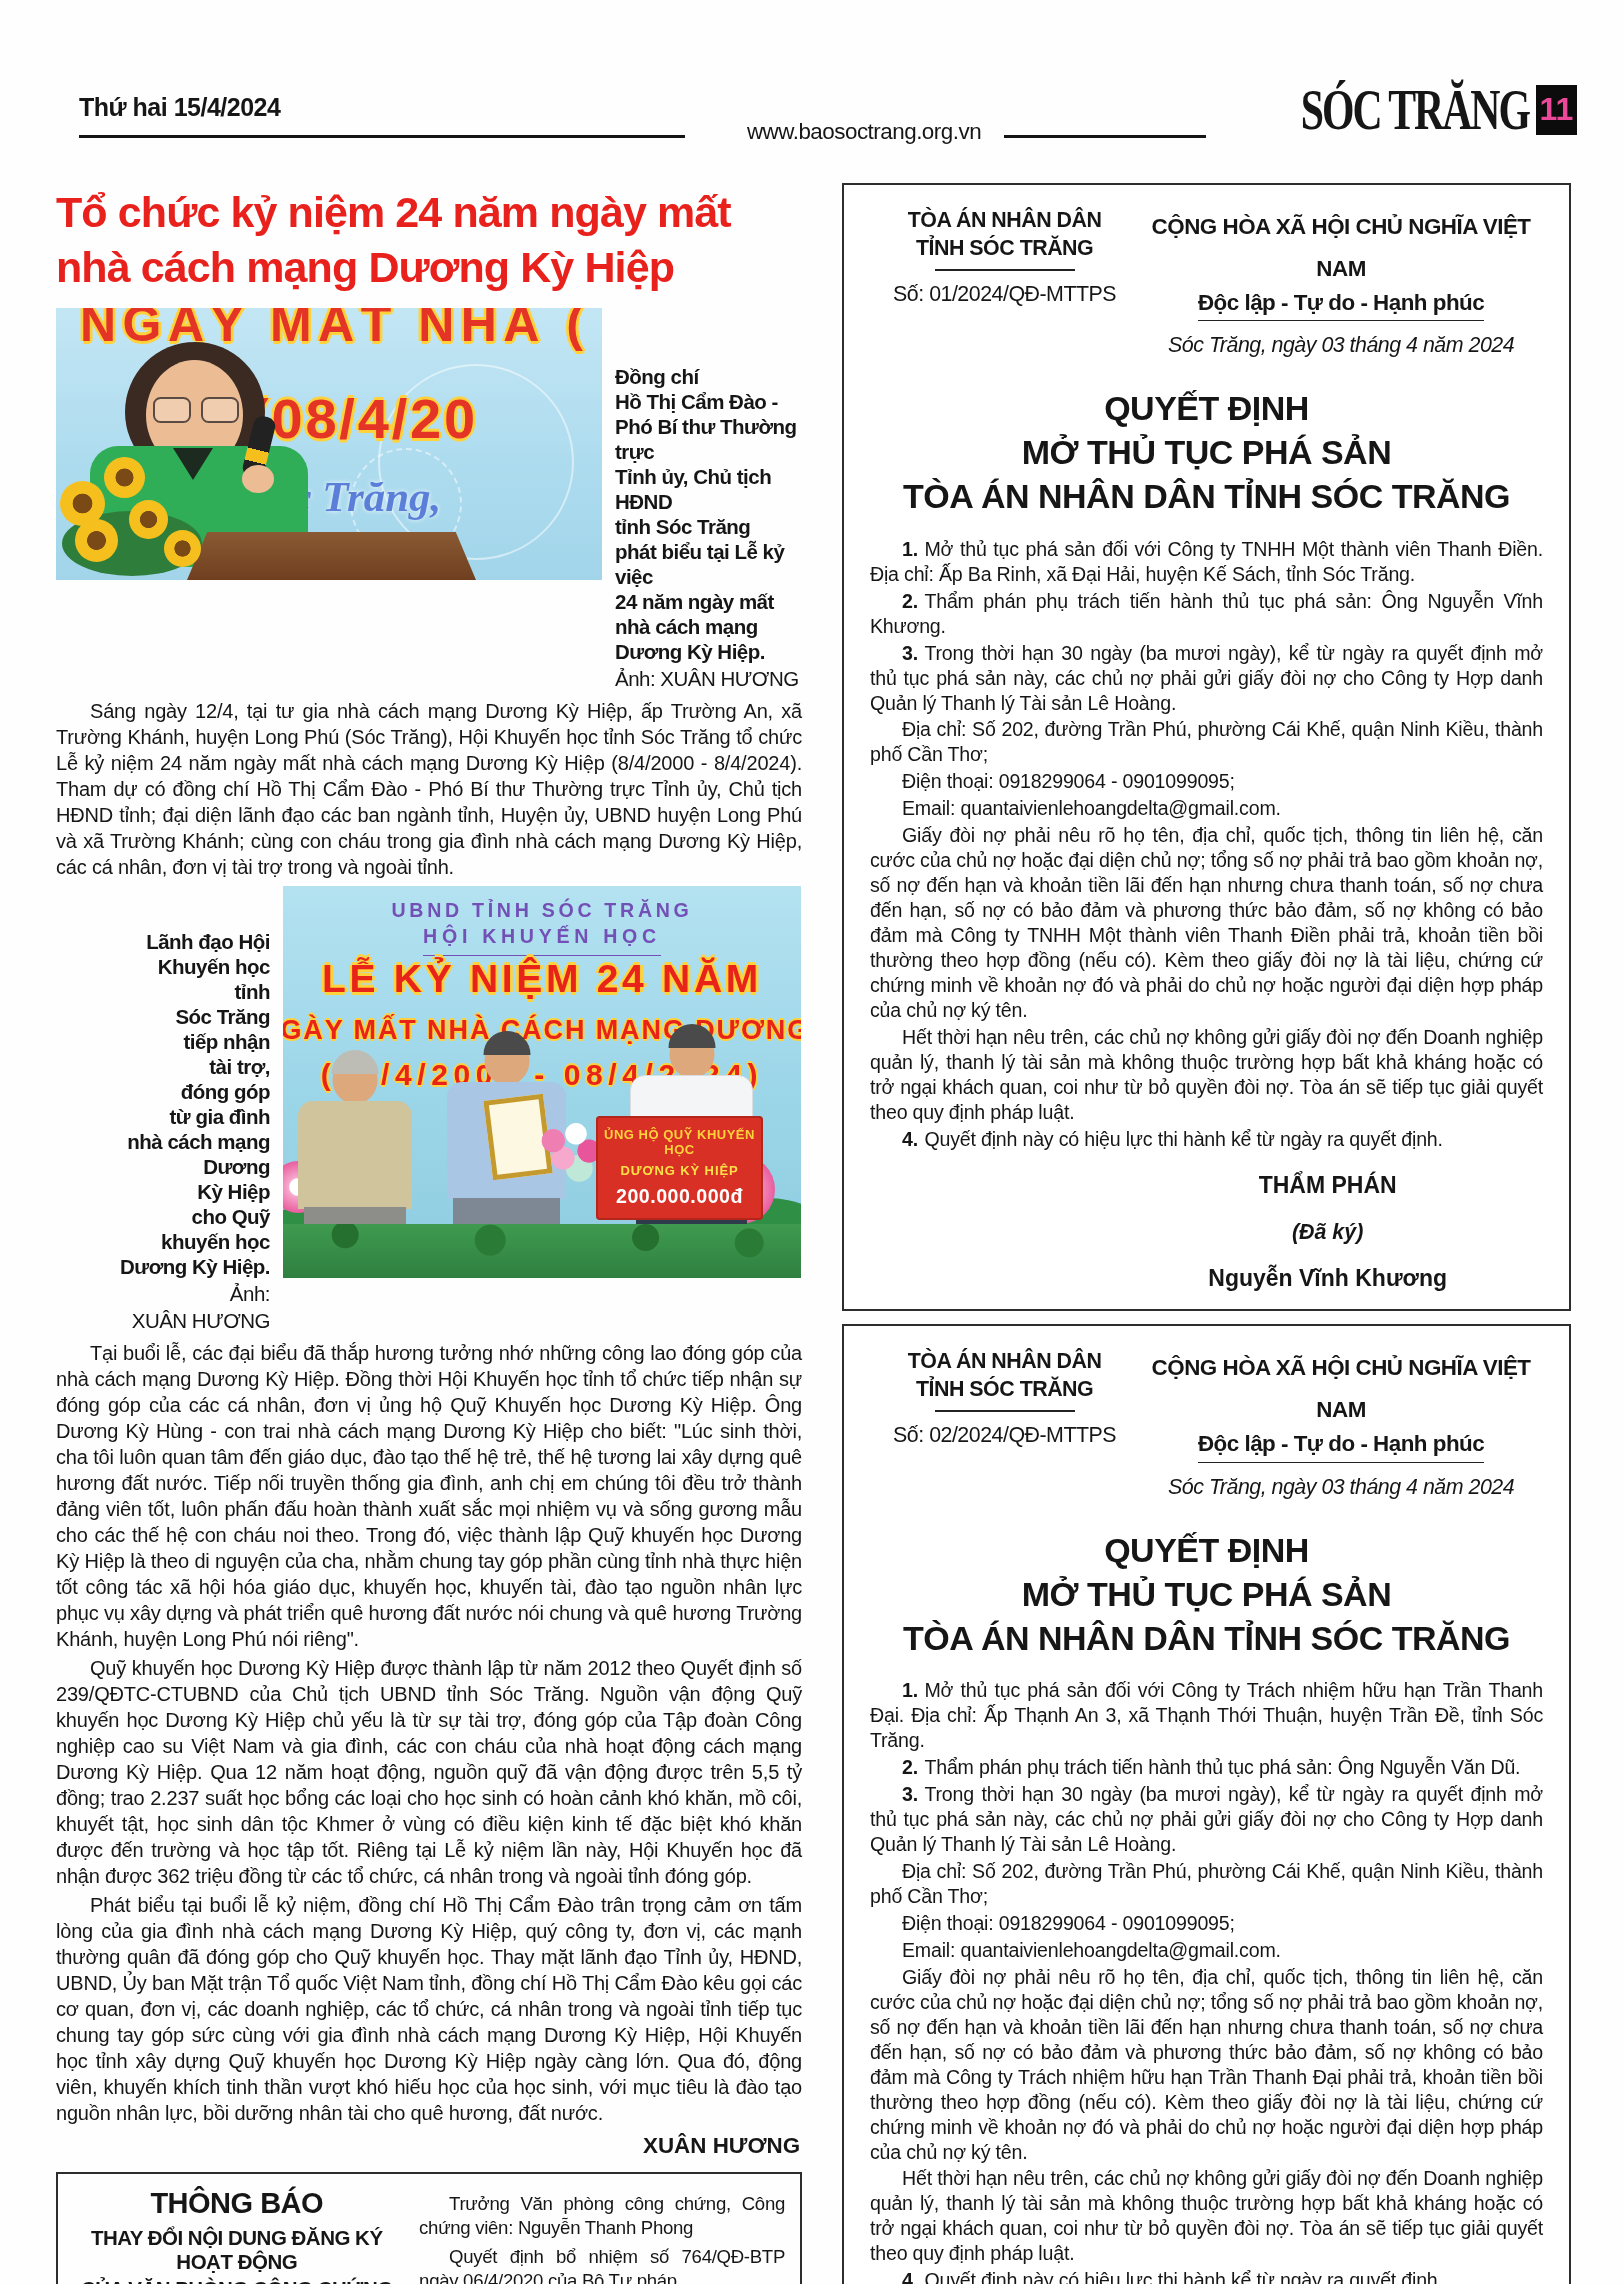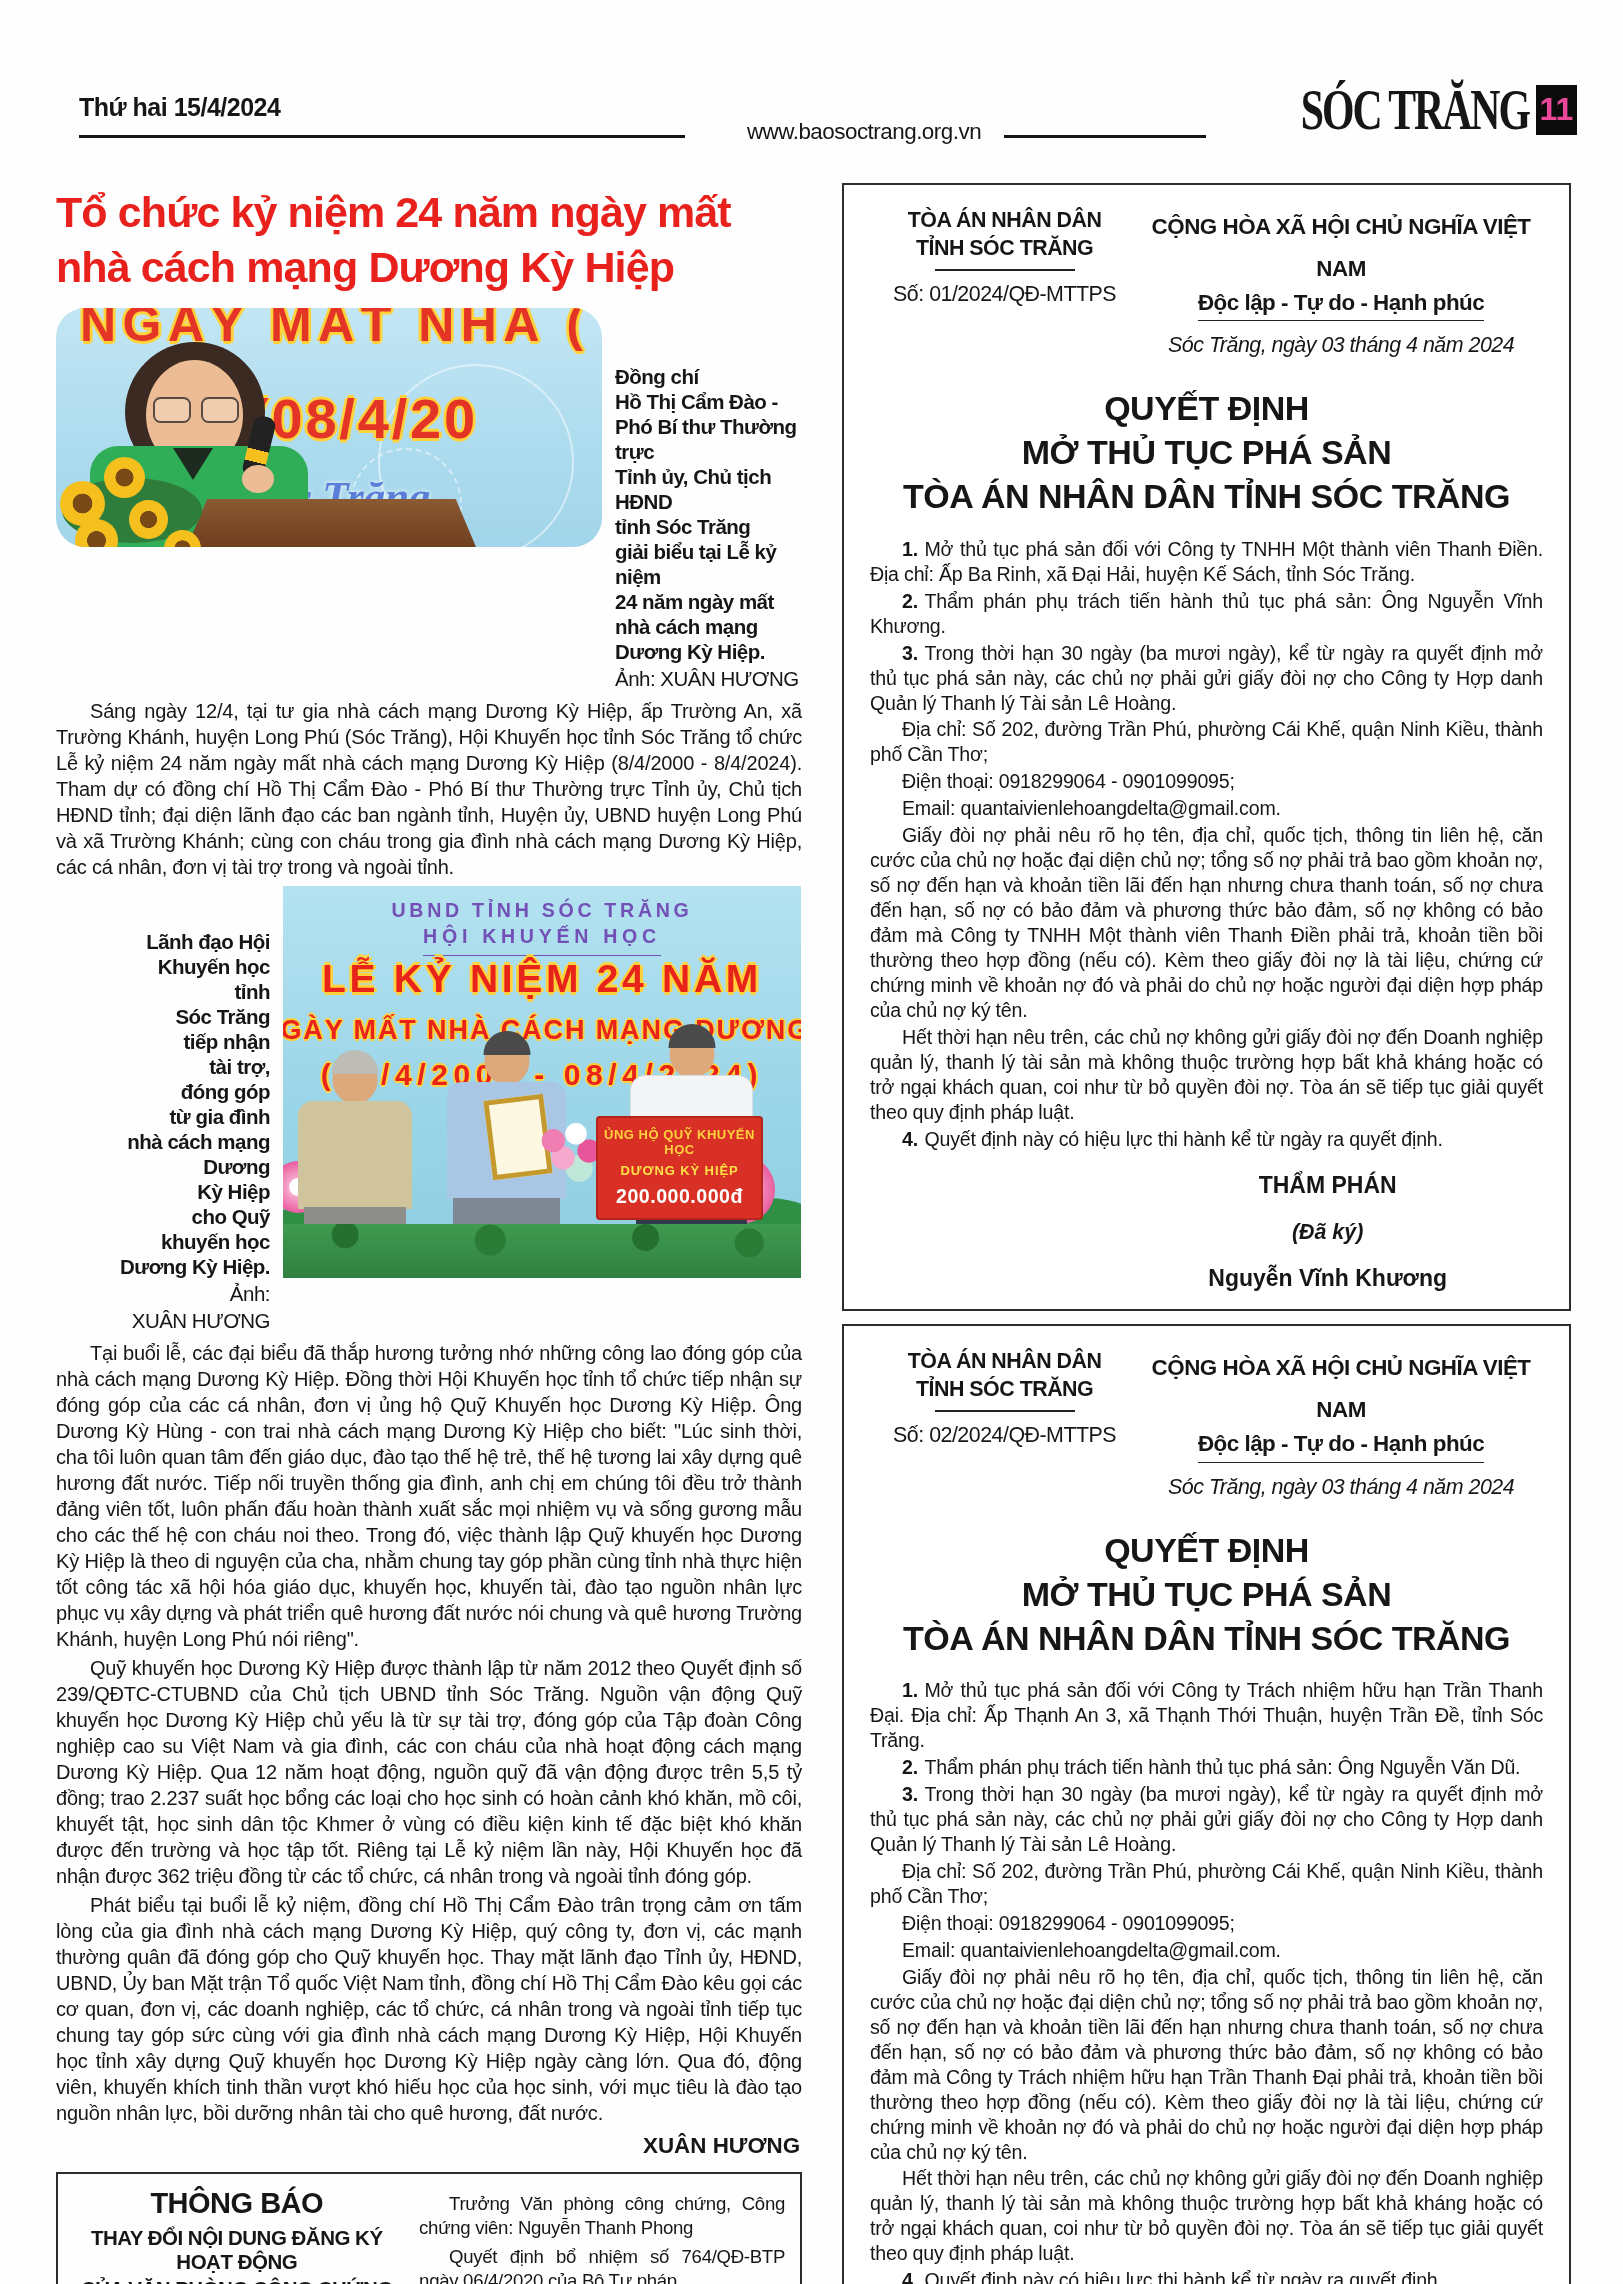--- a/index.html
+++ b/index.html
@@ -15,22 +15,22 @@
   .hdr-url { position:absolute; left:724px; top:119px; width:280px; text-align:center; font-size:22.4px; letter-spacing:-0.5px; background:#fefefe; z-index:2; }
   .hdr-line-left  { position:absolute; left:79px;  top:135px; width:606px; height:2.8px; background:#151515; }
   .hdr-line-right { position:absolute; left:968px; top:135px; width:238px; height:2.8px; background:#151515; }
   .masthead { position:absolute; right:47px; top:76px; display:flex; align-items:center; }
   .masthead-name { font-family:"Liberation Serif", serif; font-weight:bold; font-size:58px; letter-spacing:-2.8px; transform:scaleX(0.72); transform-origin:right center; }
   .masthead-num { width:41px; height:50px; margin-left:7.5px; background:#0c0c0c; color:#ec4899; font-size:32px; font-weight:bold; display:flex; align-items:center; justify-content:center; }
   
   .col-left { position:absolute; left:56px; top:185px; width:746px; }
   .art-title { color:#e8211d; font-size:43px; line-height:55px; font-weight:bold; letter-spacing:-0.9px; margin-bottom:13px; }
   .photo-row { display:flex; gap:13px; margin-bottom:7.5px; }
-  .photo1 { position:relative; width:546px; height:239px; flex:none; overflow:hidden;
-            background:linear-gradient(180deg,#c3e6f4 0%,#aedcef 55%,#a2d5ea 100%);border-radius:29px; }
+  .photo1 { position:relative; width:546px; height:272px; flex:none; overflow:hidden;
+            background:linear-gradient(180deg,#c3e6f4 0%,#aedcef 55%,#a2d5ea 100%); }
   .caption1 { flex:1; padding-top:56px; font-size:20.5px; font-weight:bold; line-height:25px; letter-spacing:-0.5px; }
   .cap-credit { font-weight:normal; margin-top:1.9px; }
   .art-p { font-size:20px; line-height:26px; text-align:justify; text-indent:34px; letter-spacing:-0.2px; margin-bottom:2.8px; }
   .photo2-row { display:flex; gap:13px; margin:5.6px 0 7.5px; }
   .caption2 { width:214px; flex:none; text-align:right; font-size:20.5px; font-weight:bold; line-height:25px; letter-spacing:-0.5px; padding-top:43px; }
   .caption2 .cap-credit { font-weight:normal; }
   .photo2 { position:relative; width:518px; height:392px; flex:none; overflow:hidden;
             background:linear-gradient(180deg,#b4e2f1 0%,#9bd5e8 55%,#8fccdf 100%); }
   .byline { text-align:right; font-weight:bold; font-size:22.4px; margin:7.5px 1.9px 13px 0; }
   
@@ -170,21 +170,21 @@
         <div class="p1-sun" style="left:108px;top:222px;width:37px;height:37px;"></div>
       </div>
       <div class="caption1">
         <div>
 
         <div class="cap-line">Đồng chí</div>
             <div class="cap-line">Hồ Thị Cẩm Đào -</div>
             <div class="cap-line">Phó Bí thư Thường trực</div>
             <div class="cap-line">Tỉnh ủy, Chủ tịch HĐND</div>
             <div class="cap-line">tỉnh Sóc Trăng</div>
-            <div class="cap-line">giải biểu tại Lễ kỷ niệm</div>
+            <div class="cap-line">phát biểu tại Lễ kỷ việc</div>
             <div class="cap-line">24 năm ngày mất</div>
             <div class="cap-line">nhà cách mạng</div>
             <div class="cap-line">Dương Kỳ Hiệp.</div>
           </div>
         <div class="cap-credit">Ảnh: XUÂN HƯƠNG</div>
       </div>
     </div>
 
     <p class="art-p">Sáng ngày 12/4, tại tư gia nhà cách mạng Dương Kỳ Hiệp, ấp Trường An, xã Trường Khánh, huyện Long Phú (Sóc Trăng), Hội Khuyến học tỉnh Sóc Trăng tổ chức Lễ kỷ niệm 24 năm ngày mất nhà cách mạng Dương Kỳ Hiệp (8/4/2000 - 8/4/2024). Tham dự có đồng chí Hồ Thị Cẩm Đào - Phó Bí thư Thường trực Tỉnh ủy, Chủ tịch HĐND tỉnh; đại diện lãnh đạo các ban ngành tỉnh, Huyện ủy, UBND huyện Long Phú và xã Trường Khánh; cùng con cháu trong gia đình nhà cách mạng Dương Kỳ Hiệp, các cá nhân, đơn vị tài trợ trong và ngoài tỉnh.</p>
 

